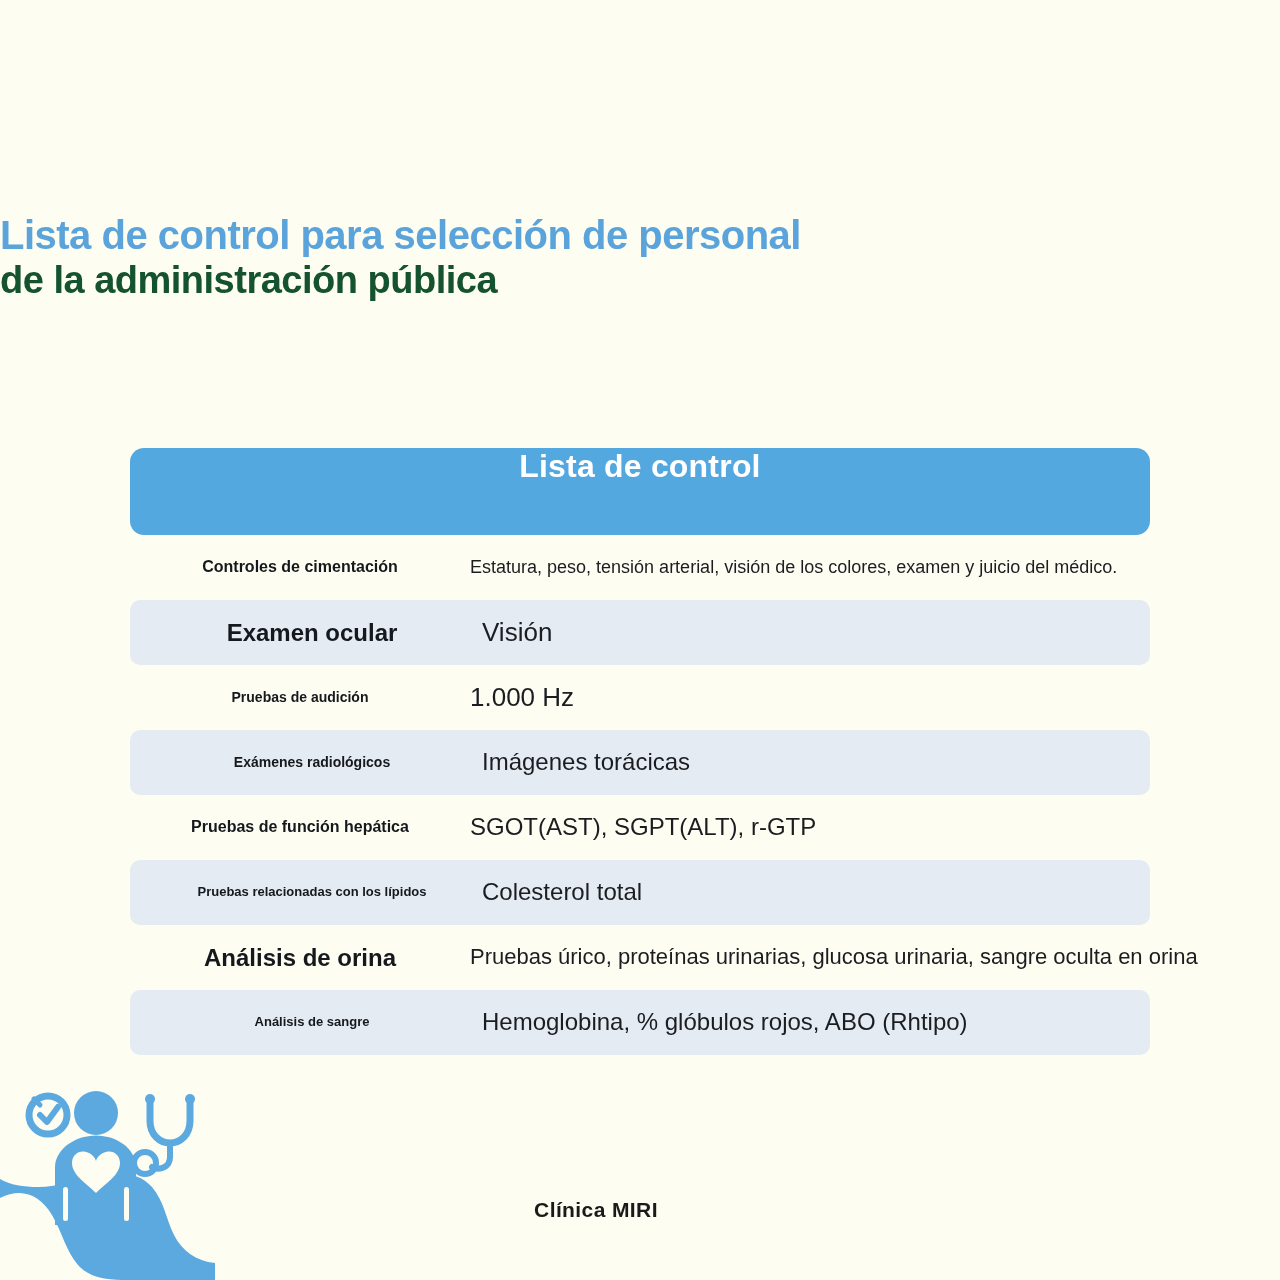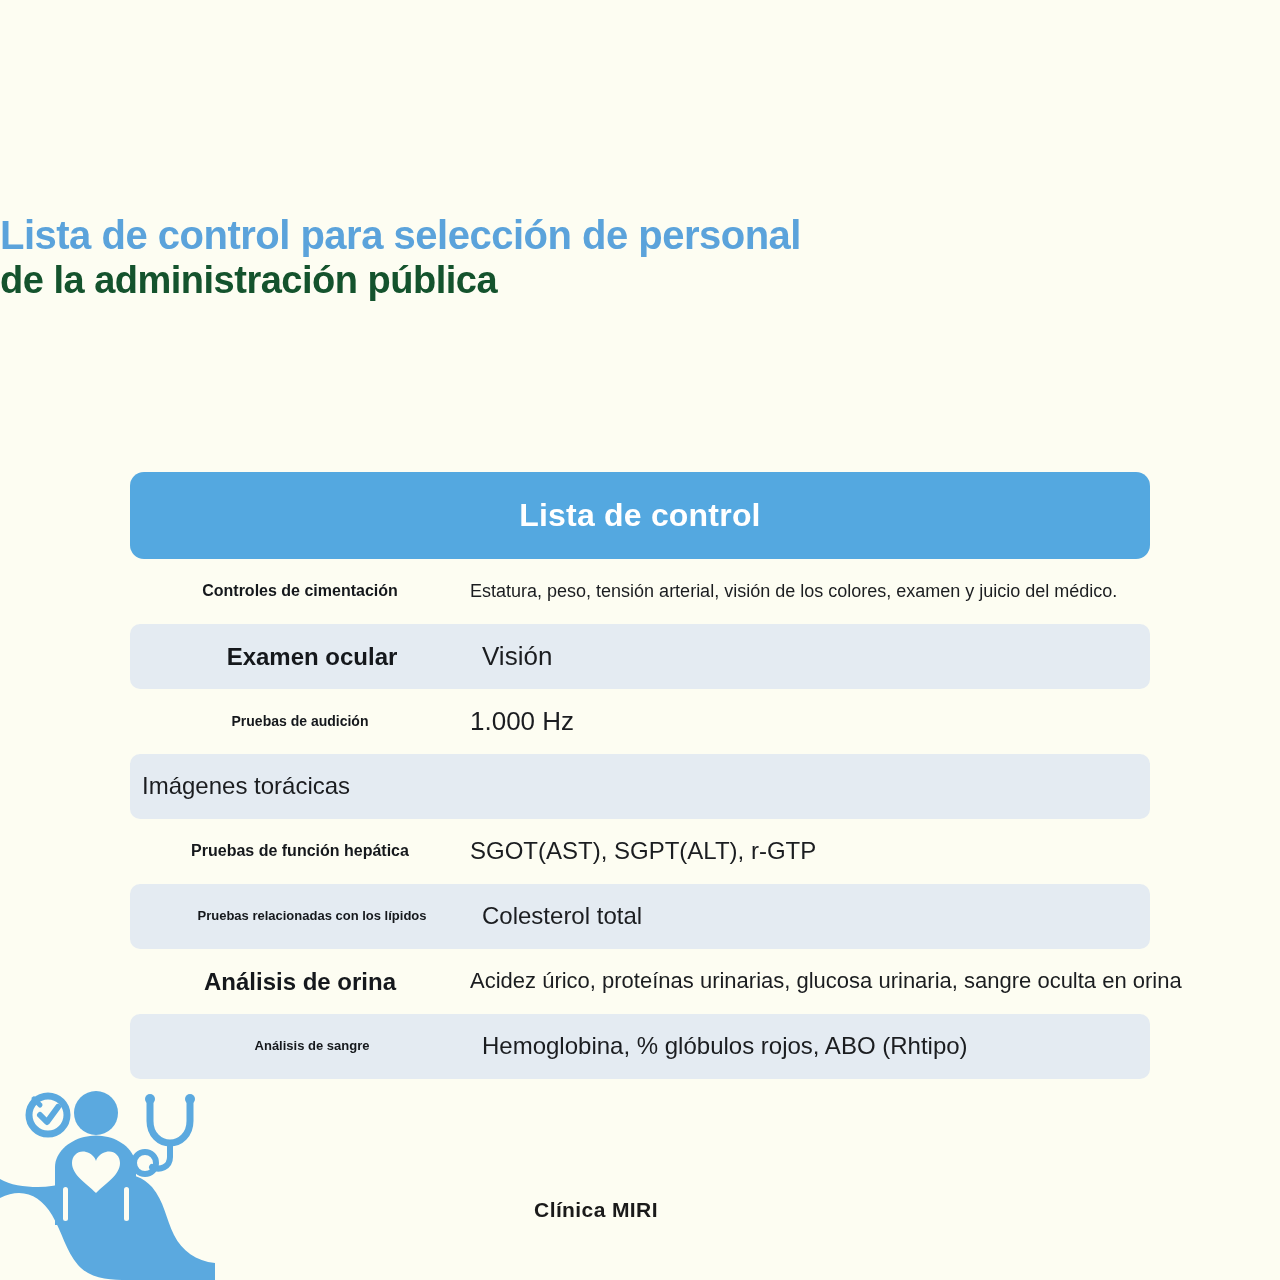--- a/index.html
+++ b/index.html
@@ -42,23 +42,21 @@
     position: absolute;
     left: 130px;
     top: 448px;
     width: 1020px;
   }
   .checklist-header {
     height: 87px;
     background: #54a8e0;
     border-radius: 14px;
     display: flex;
-    align-items: center;
     justify-content: center;
-    margin-top: 24px;
   }
   .checklist-header-title {
     color: #ffffff;
     font-size: 32px;
     font-weight: bold;
     letter-spacing: 0.2px;
   }
 
   .rows {
     margin-top: 0px;
@@ -153,36 +151,37 @@
       <div class="row-label lbl-l">Examen ocular</div>
       <div class="row-value val-l">Visión</div>
     </div>
 
     <div class="row odd">
       <div class="row-label lbl-m">Pruebas de audición</div>
       <div class="row-value val-l">1.000 Hz</div>
     </div>
 
     <div class="row even">
+      <div class="row-label lbl-m">Exámenes radiológicos</div>
       <div class="row-value val-xl">Imágenes torácicas</div>
     </div>
 
     <div class="row odd">
       <div class="row-label lbl-s">Pruebas de función hepática</div>
       <div class="row-value val-xl">SGOT(AST), SGPT(ALT), r-GTP</div>
     </div>
 
     <div class="row even">
       <div class="row-label lbl-xs">Pruebas relacionadas con los lípidos</div>
       <div class="row-value val-xl">Colesterol total</div>
     </div>
 
     <div class="row odd">
       <div class="row-label lbl-l">Análisis de orina</div>
-      <div class="row-value val-m">Acidez úrico, proteínas urinarias, glucosa urinaria, sangre oculta en orina</div>
+      <div class="row-value val-m">Pruebas úrico, proteínas urinarias, glucosa urinaria, sangre oculta en orina</div>
     </div>
 
     <div class="row even">
       <div class="row-label lbl-xs">Análisis de sangre</div>
       <div class="row-value val-xl">Hemoglobina, % glóbulos rojos, ABO (Rhtipo)</div>
     </div>
 
   </div>
 </div>
 

